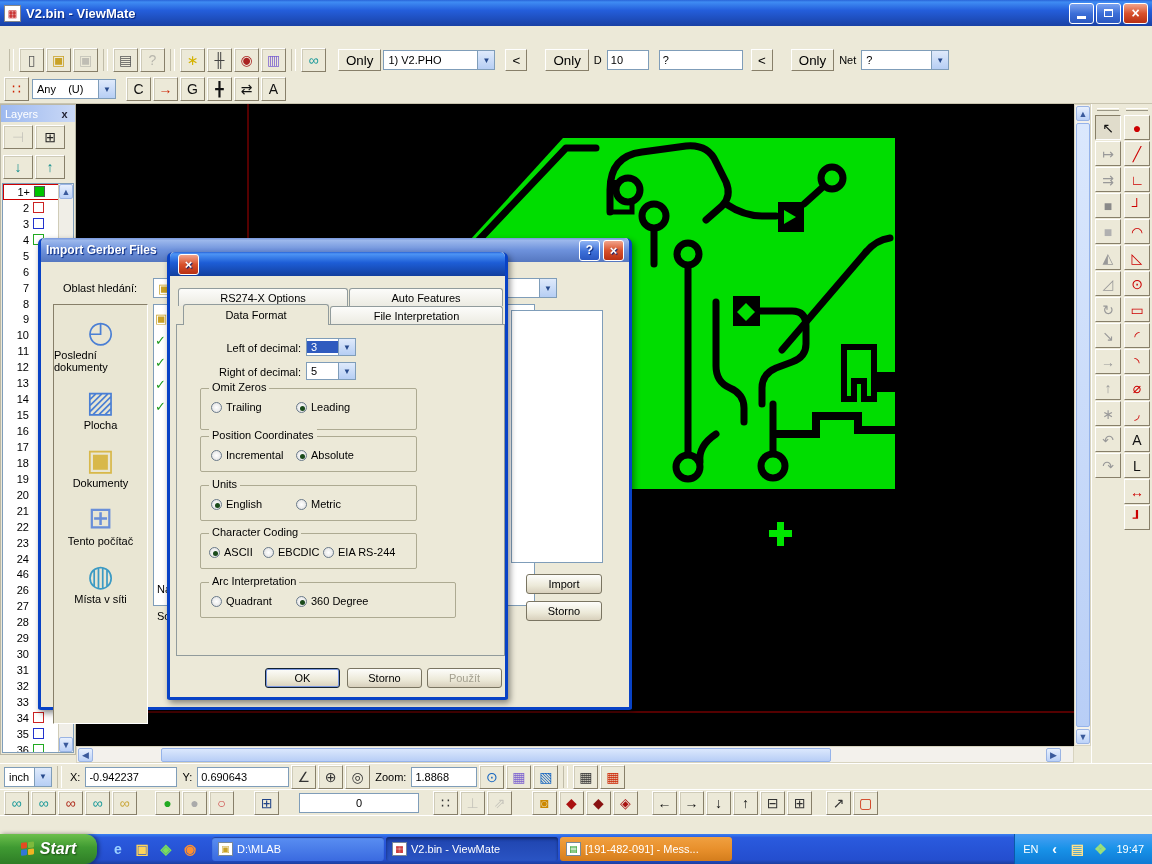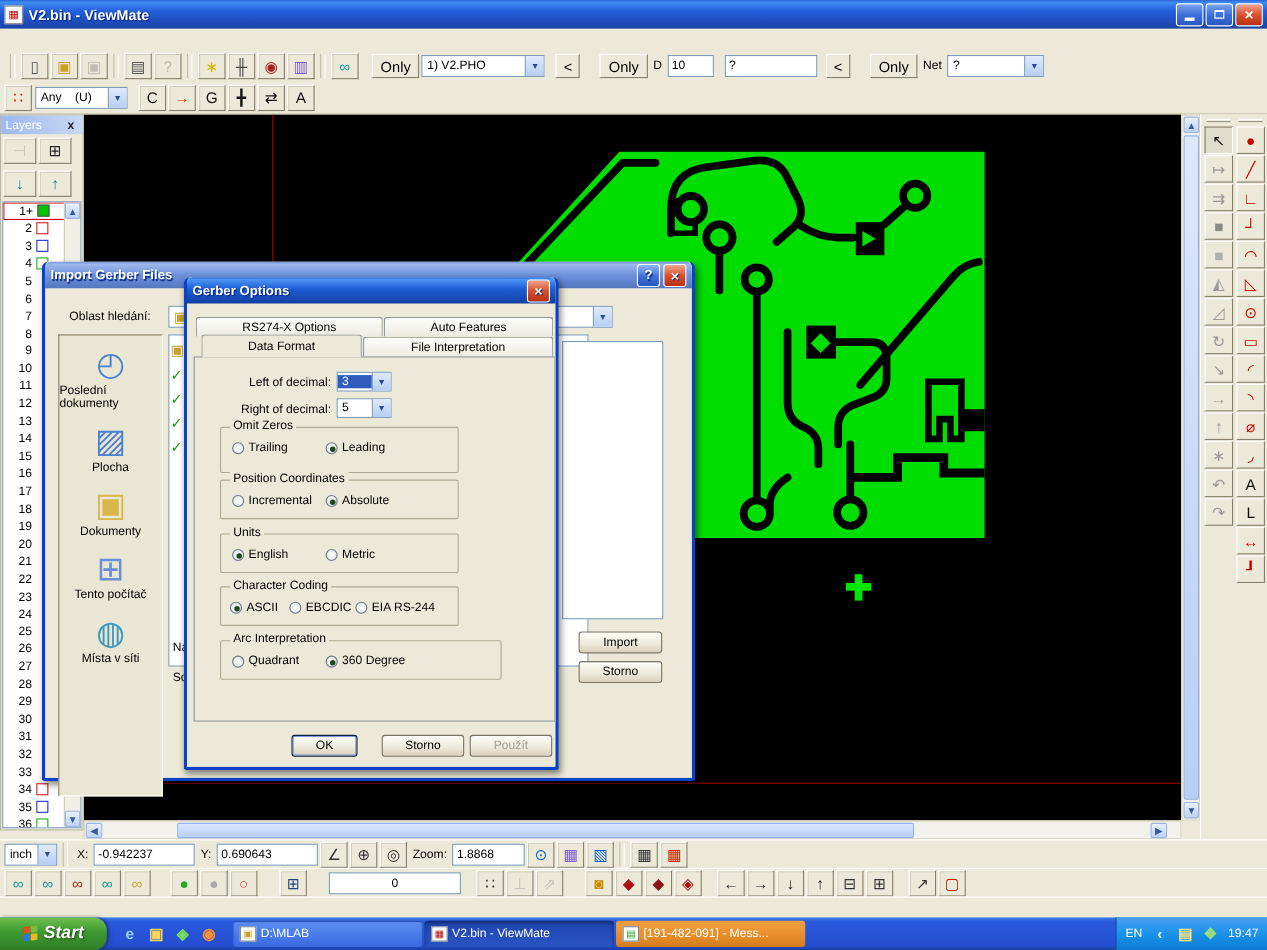--- a/index.html
+++ b/index.html
@@ -468,21 +468,21 @@
         <div class="lrow">
           <span class="lnum">22</span>
         </div>
         <div class="lrow">
           <span class="lnum">23</span>
         </div>
         <div class="lrow">
           <span class="lnum">24</span>
         </div>
         <div class="lrow">
-          <span class="lnum">25</span>
+          <span class="lnum">46</span>
         </div>
         <div class="lrow">
           <span class="lnum">26</span>
         </div>
         <div class="lrow">
           <span class="lnum">27</span>
         </div>
         <div class="lrow">
           <span class="lnum">28</span>
         </div>
@@ -572,21 +572,20 @@
       </div>
     <div class="abs" style="left:470px;top:72px;width:92px;height:253px;background:#fff;border:1px solid #7f9db9;"></div>
     <button class="xpbtn" style="left:485px;top:336px;width:76px;">Import</button>
     <button class="xpbtn" style="left:485px;top:363px;width:76px;">Storno</button>
     <span class="abs" style="left:116px;top:345px;">Ná</span>
     <span class="abs" style="left:116px;top:372px;">So</span>
   </div>
 
   <div class="abs dlg" style="left:167px;top:252px;width:341px;height:448px;">
     <div class="dlg-title active">
-      <span class="t">Gerber Options</span>
       <span class="title-btn red">×</span>
     </div>
     <div class="tab" style="left:8px;top:36px;width:170px;">RS274-X Options</div>
     <div class="tab" style="left:179px;top:36px;width:154px;">Auto Features</div>
     <div class="tab active" style="left:13px;top:52px;width:146px;">Data Format</div>
     <div class="tab" style="left:160px;top:54px;width:173px;">File Interpretation</div>
     <div class="tabpage" style="left:6px;top:72px;width:329px;height:332px;"></div>
     <span class="abs" style="left:47px;top:90px;width:84px;text-align:right;">Left of decimal:</span>
     <div class="abs xp-combo" style="left:136px;top:86px;width:50px;height:18px;">
       <span class="combo-val" style="background:#2f5bbf;color:#fff;">3</span>
@@ -651,21 +650,21 @@
           <label class="radio" style="left: 10px;">
             <span class="rdot"></span>
             <span>Quadrant</span>
           </label>
           <label class="radio" style="left: 95px;">
             <span class="rdot on"></span>
             <span>360 Degree</span>
           </label>
         </div>
       </div>
-    <button class="xpbtn default" style="left:95px;top:416px;width:60px;">OK</button>
+    <button class="xpbtn default" style="left:95px;top:416px;width:75px;">OK</button>
     <button class="xpbtn" style="left:177px;top:416px;width:75px;">Storno</button>
     <button class="xpbtn disabled" style="left:257px;top:416px;width:75px;">Použít</button>
   </div>
 
   <div class="abs statrow" style="top:763px;">
     <div class="xp-combo" style="width:48px;height:20px;">
       <span class="combo-val">inch</span>
       <span class="combo-btn">▼</span>
     </div>
     <span class="tbsep"></span>

